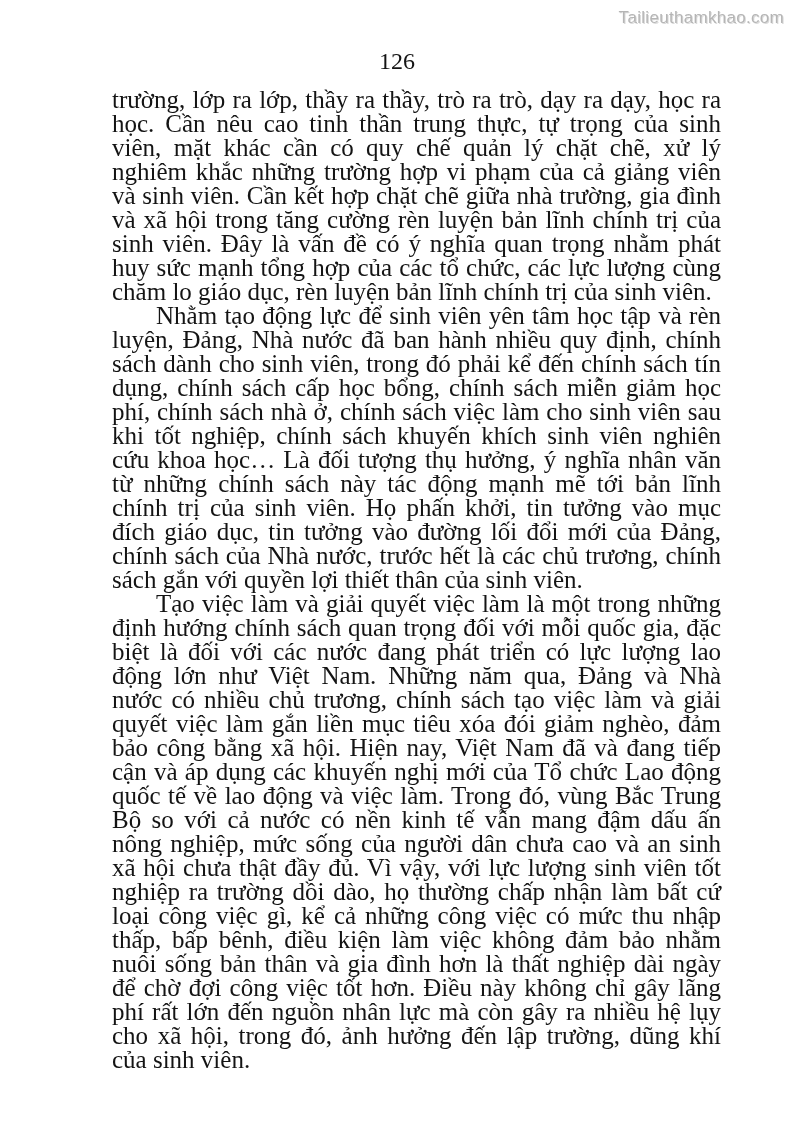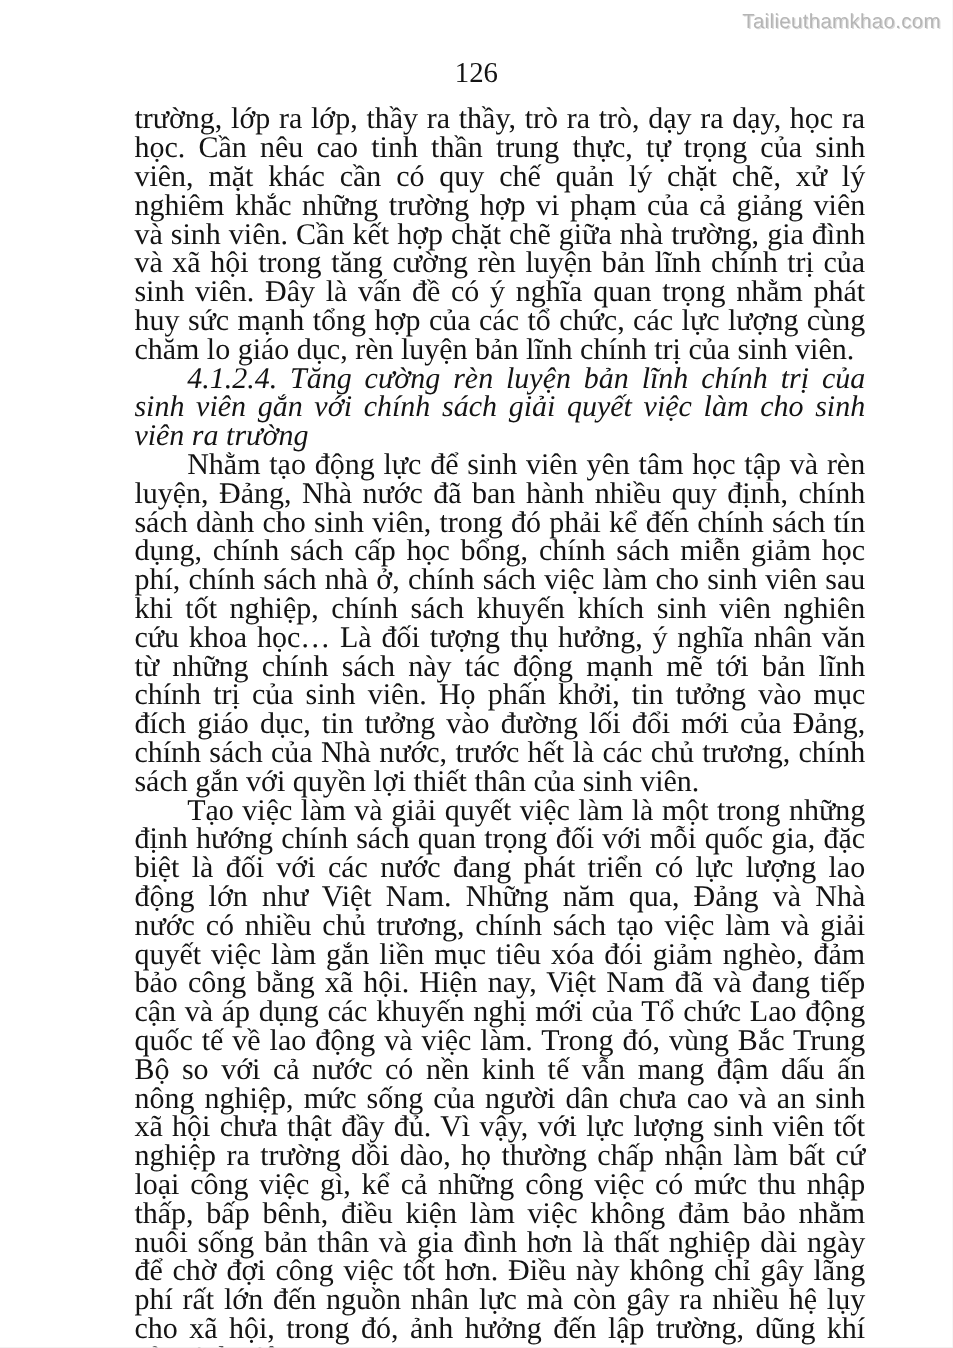--- a/index.html
+++ b/index.html
@@ -65,21 +65,20 @@
 <div class="page">
 
   <div class="watermark">Tailieuthamkhao.com</div>
 
   <div class="page-number">126</div>
 
   <div class="body-text">
 
     <p class="para continuation">trường, lớp ra lớp, thầy ra thầy, trò ra trò, dạy ra dạy, học ra học. Cần nêu cao tinh thần trung thực, tự trọng của sinh viên, mặt khác cần có quy chế quản lý chặt chẽ, xử lý nghiêm khắc những trường hợp vi phạm của cả giảng viên và sinh viên. Cần kết hợp chặt chẽ giữa nhà trường, gia đình và xã hội trong tăng cường rèn luyện bản lĩnh chính trị của sinh viên. Đây là vấn đề có ý nghĩa quan trọng nhằm phát huy sức mạnh tổng hợp của các tổ chức, các lực lượng cùng chăm lo giáo dục, rèn luyện bản lĩnh chính trị của sinh viên.</p>
 
-    <p class="para heading-italic">4.1.2.4. Tăng cường rèn luyện bản lĩnh chính trị của sinh viên gắn với chính sách giải quyết việc làm cho sinh viên ra trường</p>
 
     <p class="para">Nhằm tạo động lực để sinh viên yên tâm học tập và rèn luyện, Đảng, Nhà nước đã ban hành nhiều quy định, chính sách dành cho sinh viên, trong đó phải kể đến chính sách tín dụng, chính sách cấp học bổng, chính sách miễn giảm học phí, chính sách nhà ở, chính sách việc làm cho sinh viên sau khi tốt nghiệp, chính sách khuyến khích sinh viên nghiên cứu khoa học… Là đối tượng thụ hưởng, ý nghĩa nhân văn từ những chính sách này tác động mạnh mẽ tới bản lĩnh chính trị của sinh viên. Họ phấn khởi, tin tưởng vào mục đích giáo dục, tin tưởng vào đường lối đổi mới của Đảng, chính sách của Nhà nước, trước hết là các chủ trương, chính sách gắn với quyền lợi thiết thân của sinh viên.</p>
 
     <p class="para">Tạo việc làm và giải quyết việc làm là một trong những định hướng chính sách quan trọng đối với mỗi quốc gia, đặc biệt là đối với các nước đang phát triển có lực lượng lao động lớn như Việt Nam. Những năm qua, Đảng và Nhà nước có nhiều chủ trương, chính sách tạo việc làm và giải quyết việc làm gắn liền mục tiêu xóa đói giảm nghèo, đảm bảo công bằng xã hội. Hiện nay, Việt Nam đã và đang tiếp cận và áp dụng các khuyến nghị mới của Tổ chức Lao động quốc tế về lao động và việc làm. Trong đó, vùng Bắc Trung Bộ so với cả nước có nền kinh tế vẫn mang đậm dấu ấn nông nghiệp, mức sống của người dân chưa cao và an sinh xã hội chưa thật đầy đủ. Vì vậy, với lực lượng sinh viên tốt nghiệp ra trường dồi dào, họ thường chấp nhận làm bất cứ loại công việc gì, kể cả những công việc có mức thu nhập thấp, bấp bênh, điều kiện làm việc không đảm bảo nhằm nuôi sống bản thân và gia đình hơn là thất nghiệp dài ngày để chờ đợi công việc tốt hơn. Điều này không chỉ gây lãng phí rất lớn đến nguồn nhân lực mà còn gây ra nhiều hệ lụy cho xã hội, trong đó, ảnh hưởng đến lập trường, dũng khí của sinh viên.</p>
 
   </div>
 
 </div>
 
 </body></html>

